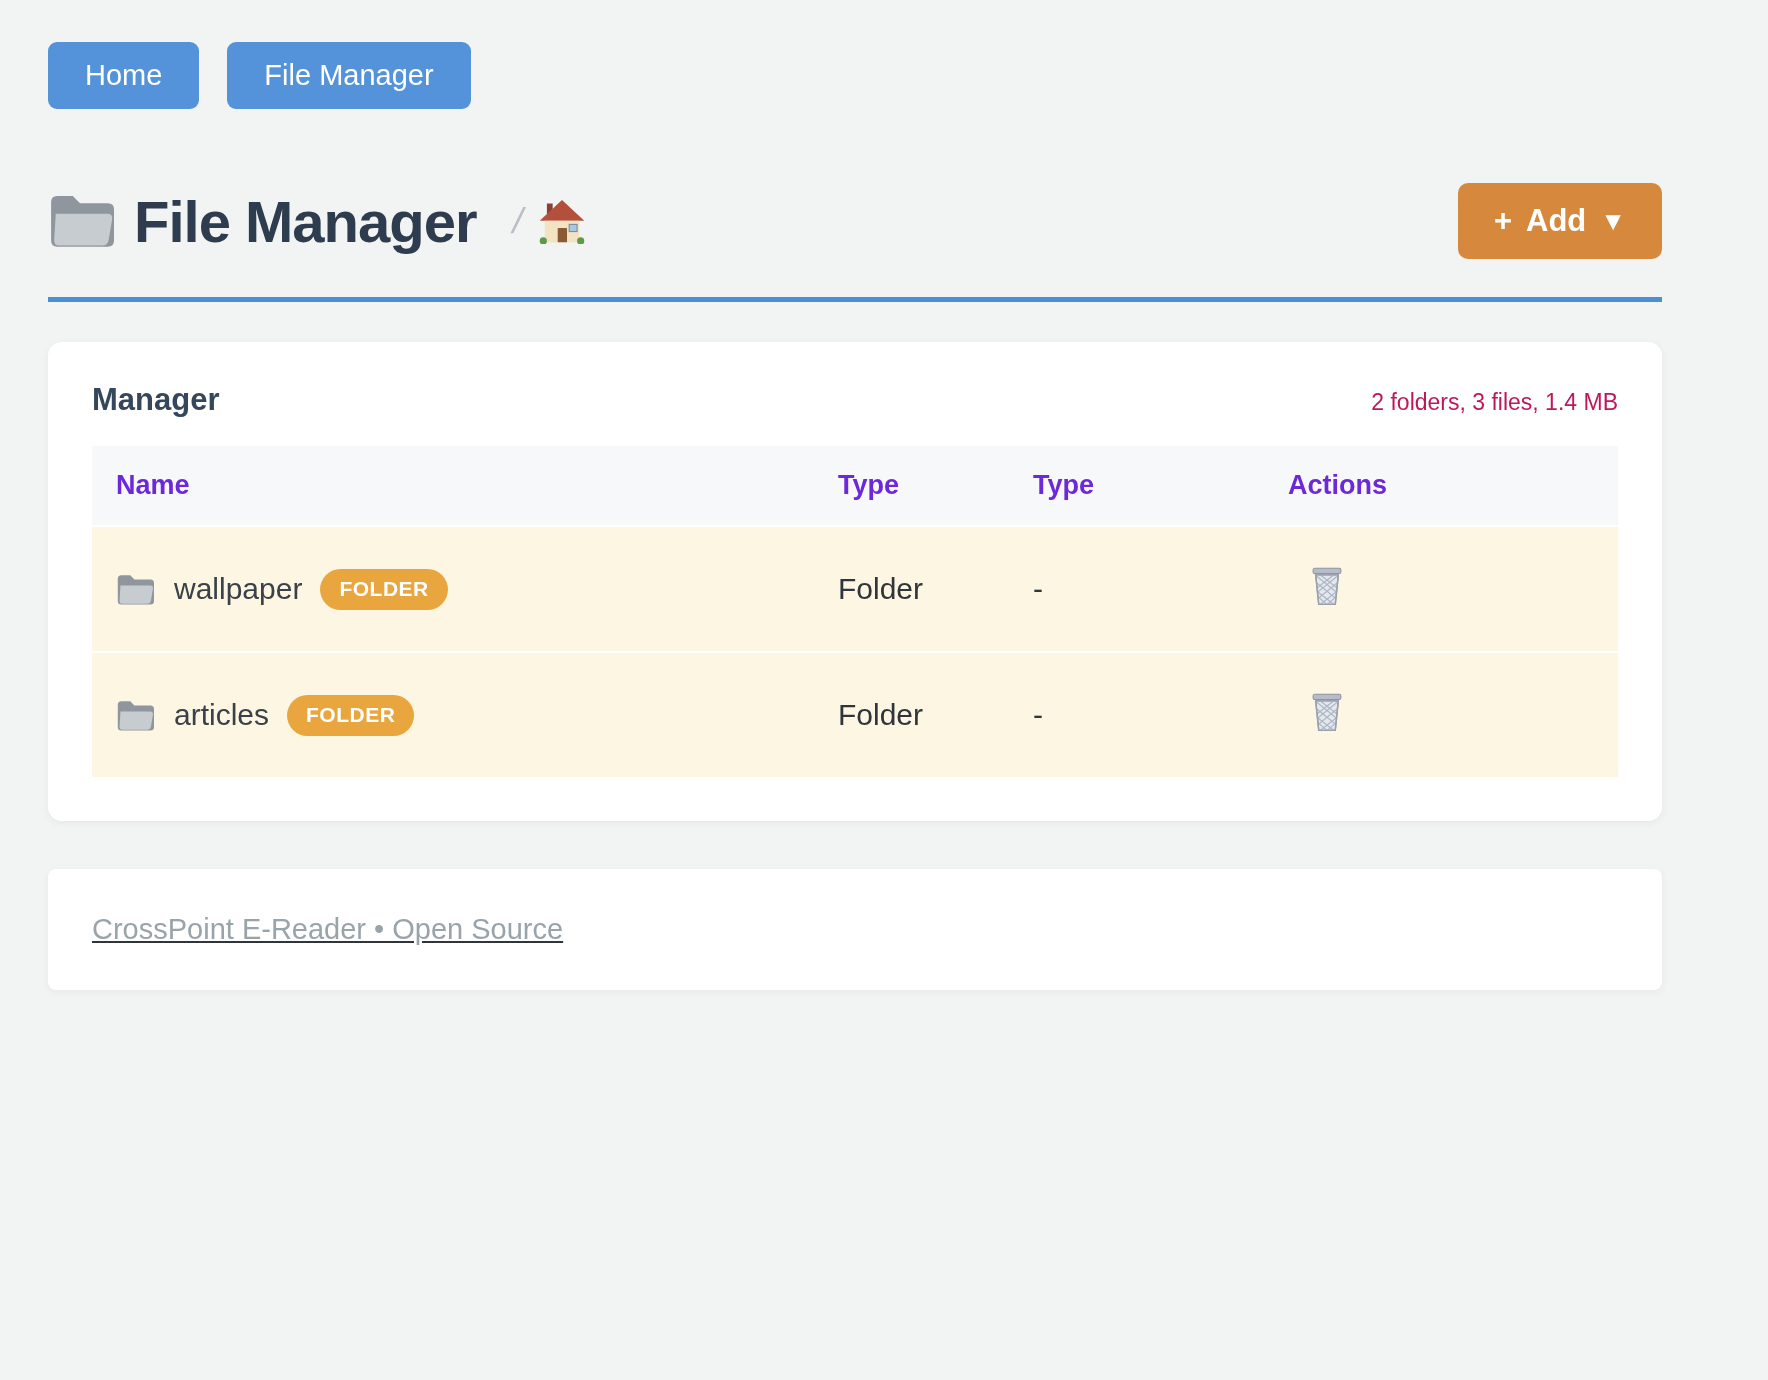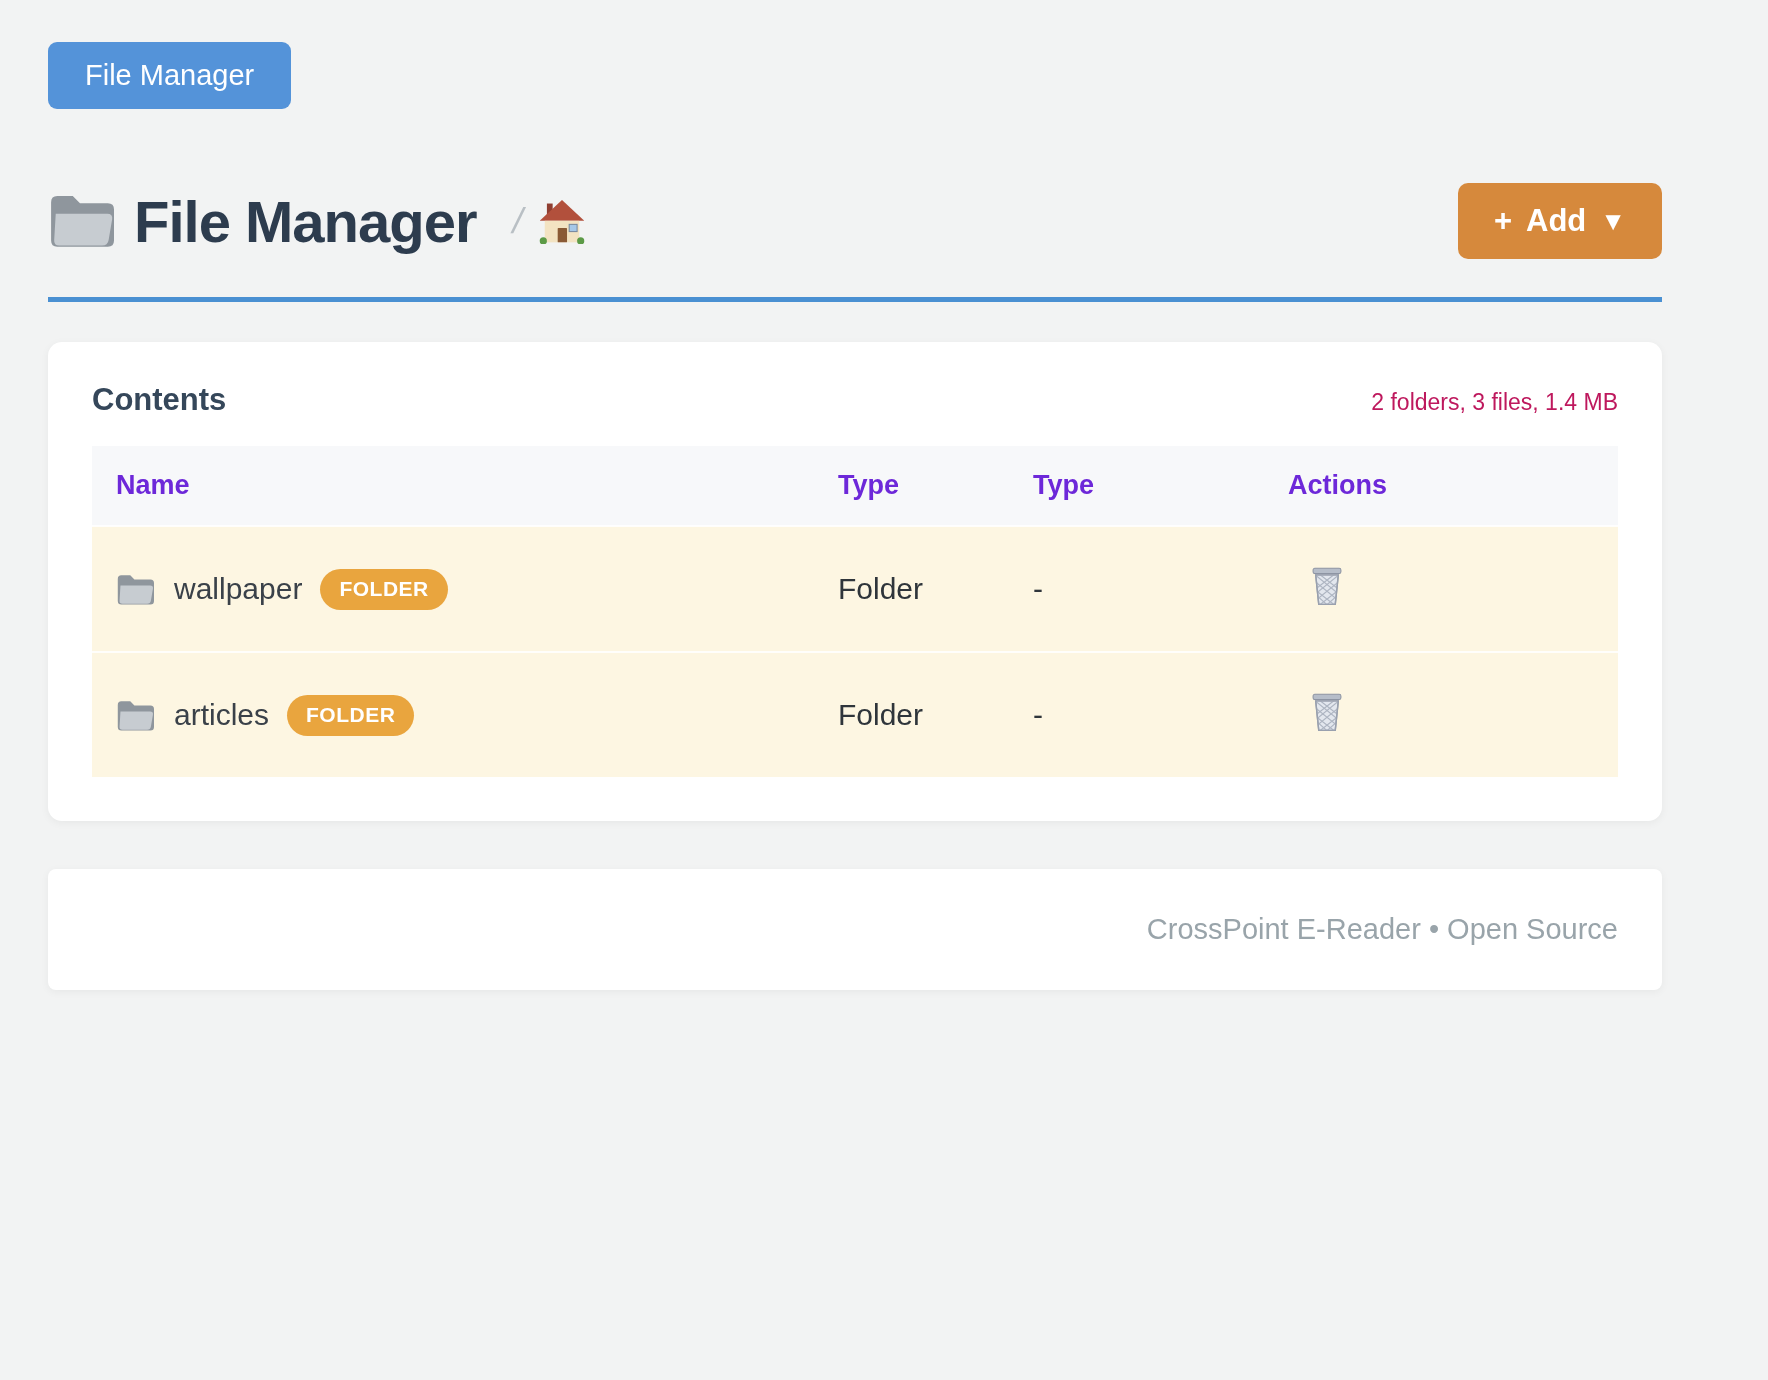--- a/index.html
+++ b/index.html
@@ -71,22 +71,23 @@
   }
   .badge-folder { background:#e9a53e; }
   .badge-epub { background:#55b065; }
   td.cell-type, td.cell-size { font-size:30px; color:#2f353b; }
   .trash-btn { background:none; border:none; cursor:pointer; padding:0; margin-left:22px; }
   .trash-btn svg { width:34px; height:40px; }
 
   
   .footer-card {
     margin-top:48px; background:#fff; border-radius:8px;
-    padding:44px; text-align:right;
+    padding:44px; text-align:left;
     box-shadow:0 2px 8px rgba(0,0,0,0.05);
+    text-decoration:underline;
   }
   .footer-text { font-size:29px; color:#99a4aa; }
 </style>
 </head>
 <body>
 
 <svg width="0" height="0" style="position:absolute" aria-hidden="true">
   <defs>
     <g id="sym-folder">
       <path d="M3 9 q0-6 6-6 h15 l7 7 h27 q6 0 6 6 v30 q0 6-6 6 H9 q-6 0-6-6 z" fill="#8f969d"></path>
@@ -118,20 +119,21 @@
         <path d="M36 14 L4 40 M34 8 L2 34 M28 8 L0 30 M38 22 L10 44 M34 30 L16 46"></path>
       </g>
       <path d="M6 9 L9.5 43 H28.5 L32 9 Z" fill="none" stroke="#99a0ae" stroke-width="1.6"></path>
     </g>
   </defs>
 </svg>
 
 <div class="container">
 
   <div class="nav-row">
+    <button class="nav-btn">Home</button>
     <button class="nav-btn">File Manager</button>
   </div>
 
   <div class="page-header">
     <div class="title-group">
       <span class="title-folder">
         <svg viewBox="0 0 64 52">
             <use href="#sym-folder"></use>
           </svg>
       </span>
@@ -149,21 +151,21 @@
       <span>+</span>
         <span>Add</span>
         <span class="caret">▼</span>
     </button>
   </div>
 
   <hr class="rule">
 
   <div class="card">
     <div class="card-head">
-      <div class="card-title">Contents</div>
+      <div class="card-title">Manager</div>
       <div class="card-summary">2 folders, 3 files, 1.4 MB</div>
     </div>
 
     <table class="files">
       <colgroup>
           <col class="c-name">
           <col class="c-type">
           <col class="c-size">
           <col class="c-actions">
         </colgroup>

